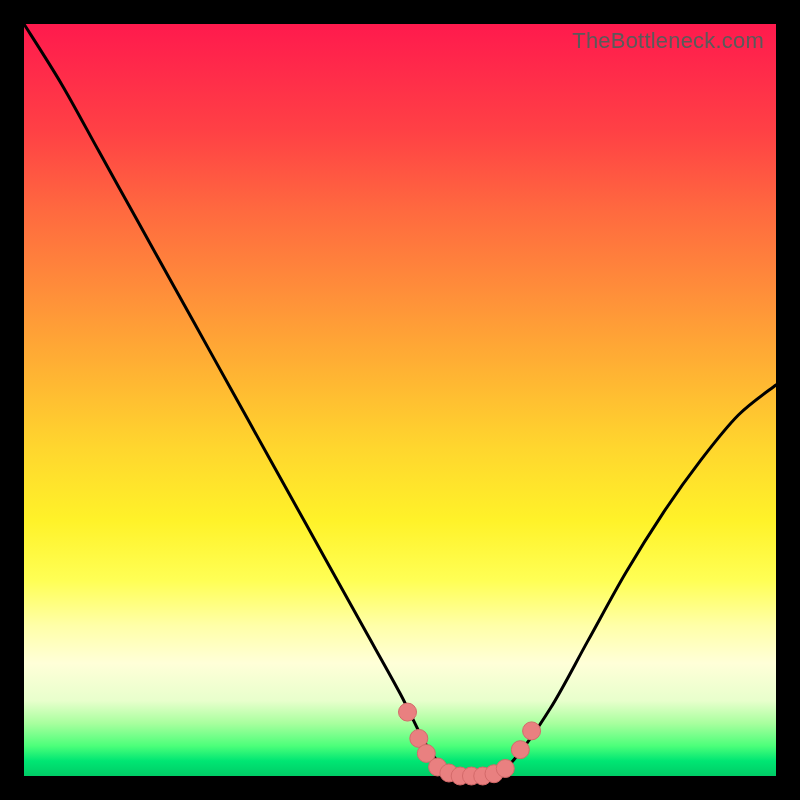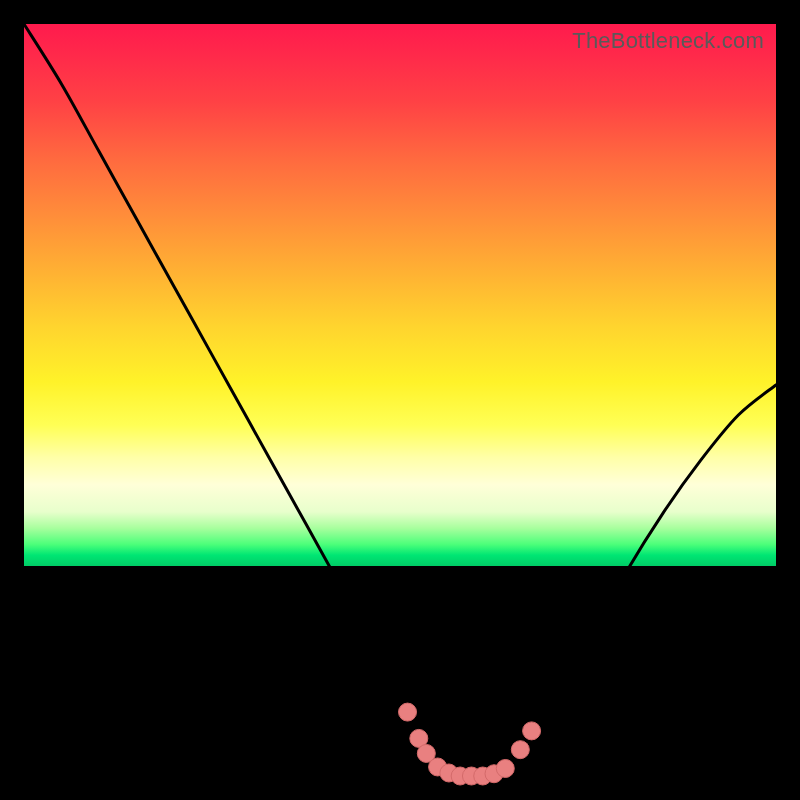--- a/index.html
+++ b/index.html
@@ -17,21 +17,21 @@
     top: 0;
     width: 800px;
     height: 800px;
     background: #000;
   }
   .plot {
     position: absolute;
     left: 24px;
     top: 24px;
     width: 752px;
-    height: 542px;
+    height: 752px;
     background: linear-gradient(to bottom,
       #ff1a4d 0%,
       #ff2a4a 6%,
       #ff4045 14%,
       #ff6a3f 25%,
       #ff8c3a 35%,
       #ffb233 46%,
       #ffd52e 56%,
       #fff229 66%,
       #ffff55 74%,

